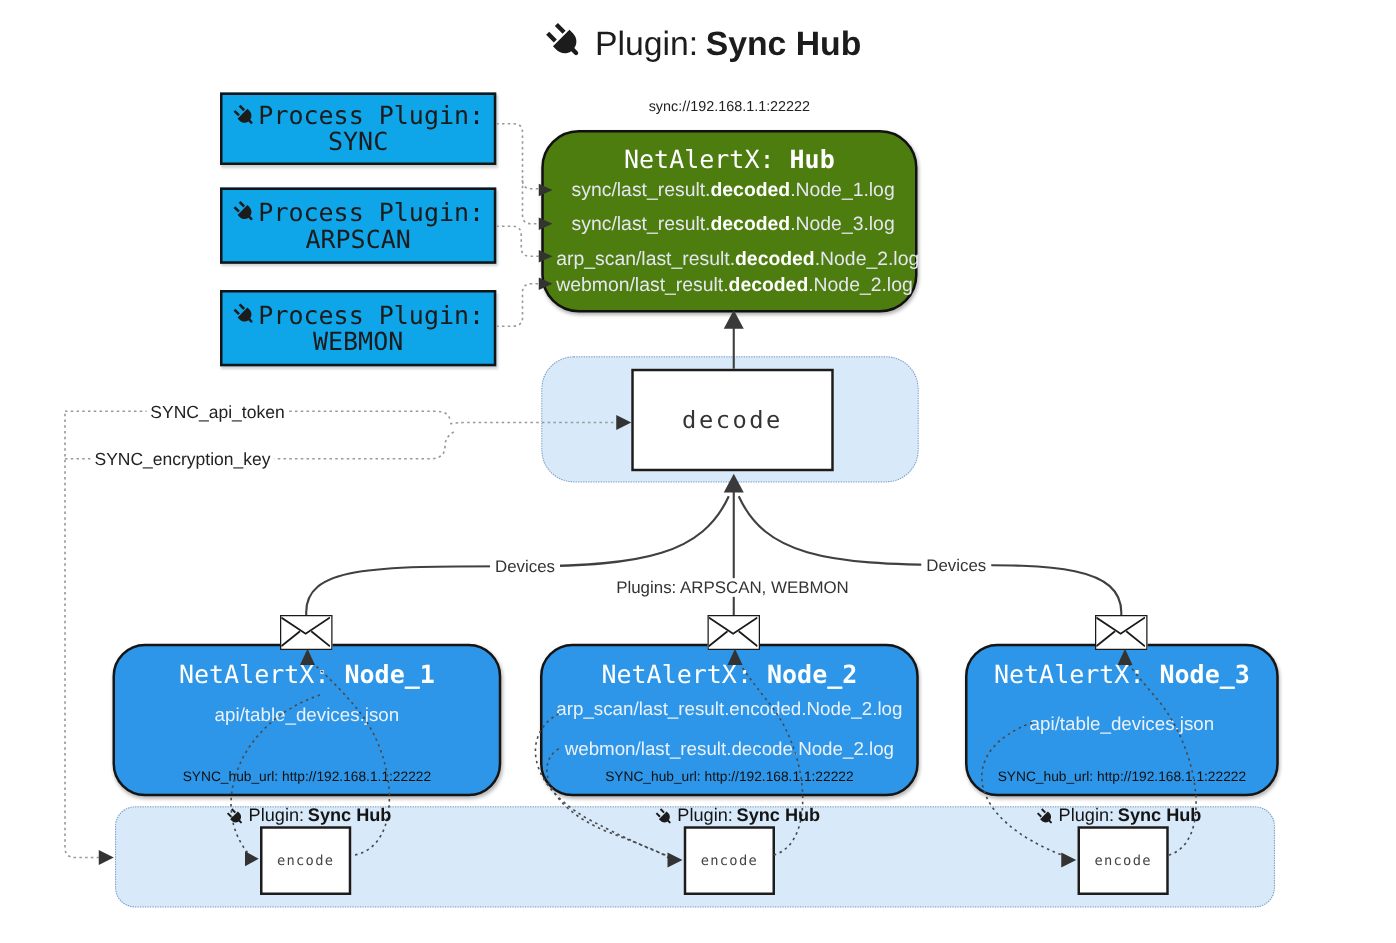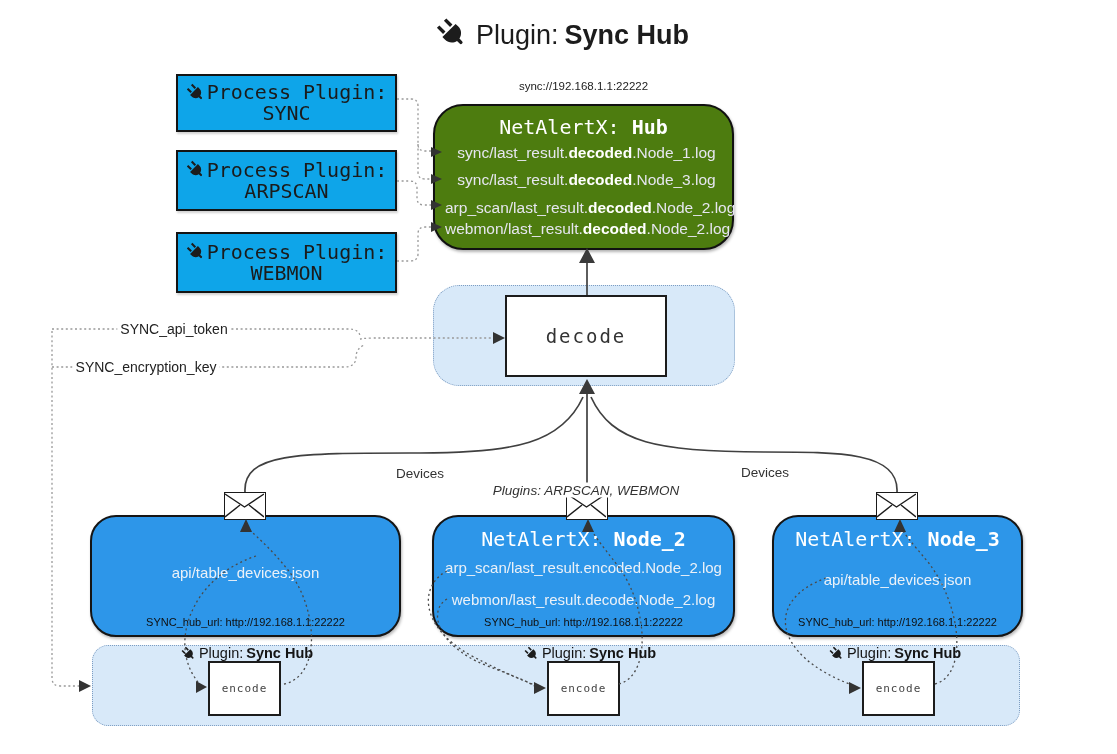--- a/index.html
+++ b/index.html
@@ -69,21 +69,21 @@
   }
   .band-label .bl-name{font-weight:bold;}
   
   .envelope{
     position:absolute;top:492px;width:42px;height:28px;background:#fff;
     border:1.6px solid #1a1a1a;box-sizing:border-box;z-index:3;
   }
   
   .edge-label{
     position:absolute;transform:translate(-50%,-50%);background:#fff;padding:0 4px;
-    font-size:13.5px;color:#333;z-index:4;white-space:nowrap;margin-top:20px;
+    font-size:13.5px;color:#333;z-index:4;white-space:nowrap;
   }
   .setting-label{
     position:absolute;transform:translate(-50%,-50%);background:#fff;padding:0 3px;
     font-size:14px;color:#222;z-index:4;white-space:nowrap;
   }
   
   .edges{position:absolute;left:0;top:0;width:1117px;height:754px;z-index:3;pointer-events:none;}
 </style>
 </head>
 <body>
@@ -145,24 +145,25 @@
     <div class="hub-row" style="top:114px;"><span>webmon/last_result.</span><b>decoded</b><span>.Node_2.log</span></div>
   </div>
 
   <div class="panel decode-panel"></div>
   <div class="iobox decode-box mono">decode</div>
 
   <div class="setting-label" style="left:174px;top:329px;">SYNC_api_token</div>
   <div class="setting-label" style="left:146px;top:367px;">SYNC_encryption_key</div>
 
   <div class="edge-label" style="left:420px;top:453px;">Devices</div>
-  <div class="edge-label" style="left:586px;top:470px;font-style:italic;">Plugins: ARPSCAN, WEBMON</div>
+  <div class="edge-label" style="left:586px;top:470px;">Plugins: ARPSCAN, WEBMON</div>
   <div class="edge-label" style="left:765px;top:452px;">Devices</div>
 
   <div class="node" style="left:90px;width:311px;">
+    <div class="node-title mono"><span>NetAlertX: </span><b>Node_1</b></div>
     <div class="node-file" style="top:47px;">api/table_devices.json</div>
     <div class="node-url">SYNC_hub_url: http://192.168.1.1:22222</div>
   </div>
   <div class="node" style="left:432px;width:303px;">
     <div class="node-title mono"><span>NetAlertX: </span><b>Node_2</b></div>
     <div class="node-file" style="top:42px;">arp_scan/last_result.encoded.Node_2.log</div>
     <div class="node-file" style="top:74px;">webmon/last_result.decode.Node_2.log</div>
     <div class="node-url">SYNC_hub_url: http://192.168.1.1:22222</div>
   </div>
   <div class="node" style="left:772px;width:251px;">

